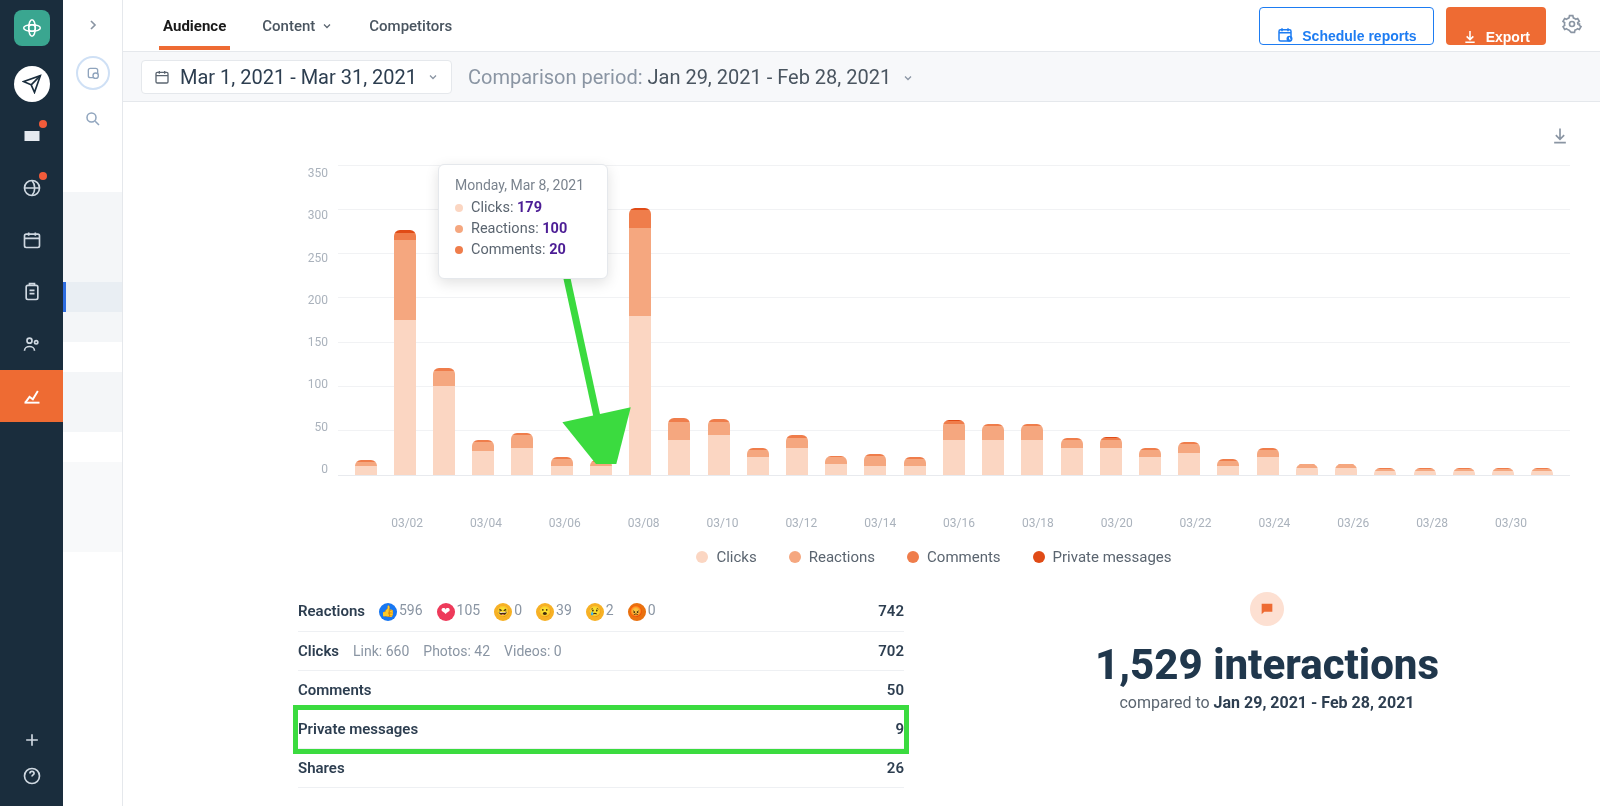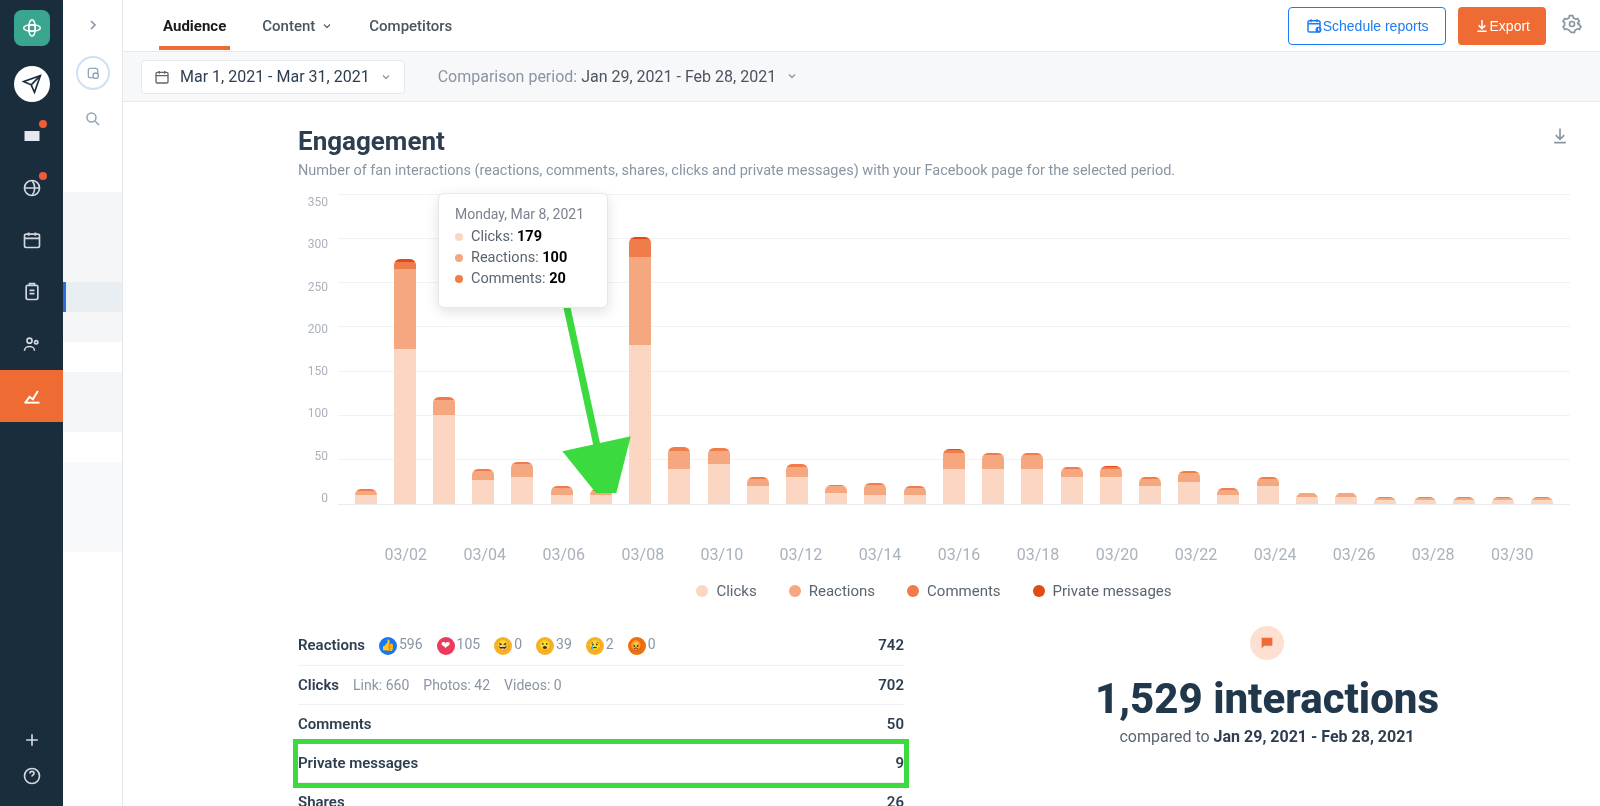--- a/index.html
+++ b/index.html
@@ -41,54 +41,54 @@
   .strip .block.b2{background:#e9eef3;border-left-color:#2d6cdf;}
   .strip .block.b4{background:#f8f9fa;}
   
   .main{flex:1;display:flex;flex-direction:column;height:100%;min-width:0;}
   .topbar{height:52px;display:flex;align-items:center;border-bottom:1px solid var(--border);padding:0 18px;gap:8px;}
   .tabs{display:flex;gap:28px;margin-left:18px;}
   .tab{font-size:15px;color:#4a5560;padding:14px 4px;display:flex;align-items:center;gap:6px;cursor:pointer;position:relative;font-weight:500;}
   .tab.active{color:#1a1a1a;font-weight:700;}
   .tab.active::after{content:"";position:absolute;bottom:-1px;left:0;right:0;height:4px;background:var(--orange);}
   .top-actions{margin-left:auto;display:flex;gap:12px;align-items:center;}
-  .btn{height:38px;border-radius:4px;display:inline-flex;align-items:center;gap:0;padding:0 16px;font-size:14px;font-weight:400;cursor:pointer;}
+  .btn{height:38px;border-radius:4px;display:inline-flex;align-items:flex-end;gap:8px;padding:0 16px;font-size:14px;font-weight:700;cursor:pointer;}
   .btn-outline{border:1px solid var(--blue);color:var(--blue);background:#fff;}
   .btn-primary{background:var(--orange);color:#fff;border:none;}
   .gear{color:#8a95a3;margin-left:4px;}
   
-  .filters{height:50px;background:#f7f8fa;border-bottom:1px solid var(--border);display:flex;align-items:center;padding:0 18px;gap:33px;font-size:16px;color:var(--muted);}
+  .filters{height:50px;background:#f7f8fa;border-bottom:1px solid var(--border);display:flex;align-items:center;padding:0 18px;gap:16px;font-size:20px;color:var(--muted);}
   .date-pick{background:#fff;border:1px solid var(--border);border-radius:4px;height:34px;padding:0 12px;display:flex;align-items:center;gap:10px;color:#2d3e50;}
   .comparison b{color:#4a5560;font-weight:400;}
   
   .content{flex:1;overflow:auto;padding:0 0 0 145px;}
   .panel{background:#fff;padding:24px 30px 10px 30px;}
   .panel-head{display:flex;align-items:flex-start;}
   .panel-head h2{margin:0;font-size:26px;font-weight:700;}
   .panel-head .dl{margin-left:auto;color:#8a95a3;}
   .panel-sub{color:var(--muted);font-size:14.5px;margin-top:6px;}
   
   .chart-wrap{position:relative;margin-top:16px;}
   .chart{position:relative;height:340px;display:flex;}
   .yaxis{display:flex;flex-direction:column;justify-content:space-between;align-items:flex-end;height:310px;font-size:12px;color:#aab2bc;padding-right:10px;width:40px;}
   .plot{flex:1;position:relative;height:310px;border-bottom:1px solid #e8eaee;display:flex;align-items:flex-end;gap:0;padding:0 8px;}
   .gridline{position:absolute;left:0;right:0;border-top:1px solid #f1f2f4;}
   .barcol{flex:1;display:flex;flex-direction:column-reverse;align-items:center;height:100%;position:relative;}
   .barstack{width:22px;border-radius:6px 6px 0 0;overflow:hidden;display:flex;flex-direction:column-reverse;position:relative;}
   .seg{width:100%;}
   .xaxis{display:flex;padding:10px 0 0 50px;}
-  .xt{flex:1;text-align:center;font-size:16px;color:#aab2bc;}
+  .xt{flex:1;text-align:center;font-size:12px;color:#aab2bc;}
   .legend{display:flex;justify-content:center;gap:32px;margin-top:18px;font-size:15px;color:#5b6570;}
   .legend span{display:inline-flex;align-items:center;gap:8px;}
   .legend i{width:12px;height:12px;border-radius:50%;}
   
   .tooltip{position:absolute;left:140px;top:-2px;background:#fff;border:1px solid var(--border);box-shadow:0 4px 14px rgba(0,0,0,.12);border-radius:6px;padding:12px 16px 16px 16px;font-size:14.5px;min-width:170px;z-index:20;}
   .tooltip .tt-date{color:#7a838e;margin-bottom:6px;font-size:14px;}
   .tooltip .tt-row{display:flex;align-items:center;gap:8px;white-space:nowrap;margin:4px 0;color:#5b6570;}
-  .tooltip .tt-row b{color:#000000;}
+  .tooltip .tt-row b{color:#4c1d95;}
   .tooltip .tt-row i{width:8px;height:8px;border-radius:50%;flex:none;}
   .tooltip .tt-row.highlighted{border:4px solid var(--highlight);margin:2px -12px -12px -12px;padding:4px 8px;}
   .arrow{position:absolute;left:256px;top:98px;width:80px;height:200px;z-index:15;pointer-events:none;}
   
   .summary{display:grid;grid-template-columns:1fr 1fr;gap:60px;margin-top:26px;padding-bottom:20px;align-items:start;}
   .sum-table{width:100%;}
   .sum-table .row{display:flex;justify-content:space-between;align-items:center;padding:10px 0;border-bottom:1px solid #eef0f3;font-size:15px;}
   .sum-table .row .label{color:#2d3e50;font-weight:600;}
   .sum-table .row .val{font-weight:600;}
   .sum-table .row .sub-items{display:flex;gap:14px;color:#8a95a3;font-size:14px;font-weight:400;align-items:center;}
@@ -260,24 +260,20 @@
         <span>Comparison period: </span><b>Jan 29, 2021 - Feb 28, 2021</b>
         <svg style="margin-left:6px" width="12" height="12" viewBox="0 0 24 24" fill="none" stroke="#8a95a3" stroke-width="2.5">
             <path d="M6 9l6 6 6-6"></path>
           </svg>
       </div>
     </div>
 
     <div class="content">
       <div class="panel">
         <div class="panel-head">
-          <div>
-            <h2>Engagement</h2>
-            <div class="panel-sub">Number of fan interactions (reactions, comments, shares, clicks and private messages) with your Facebook page for the selected period.</div>
-          </div>
           <span class="dl">
             <svg width="20" height="20" viewBox="0 0 24 24" fill="none" stroke="#8a95a3" stroke-width="2">
                 <path d="M12 3v12M7 11l5 5 5-5M5 20h14"></path>
               </svg>
           </span>
         </div>
 
         <div class="chart-wrap">
           <div class="chart">
             <div class="yaxis" id="yaxis">

